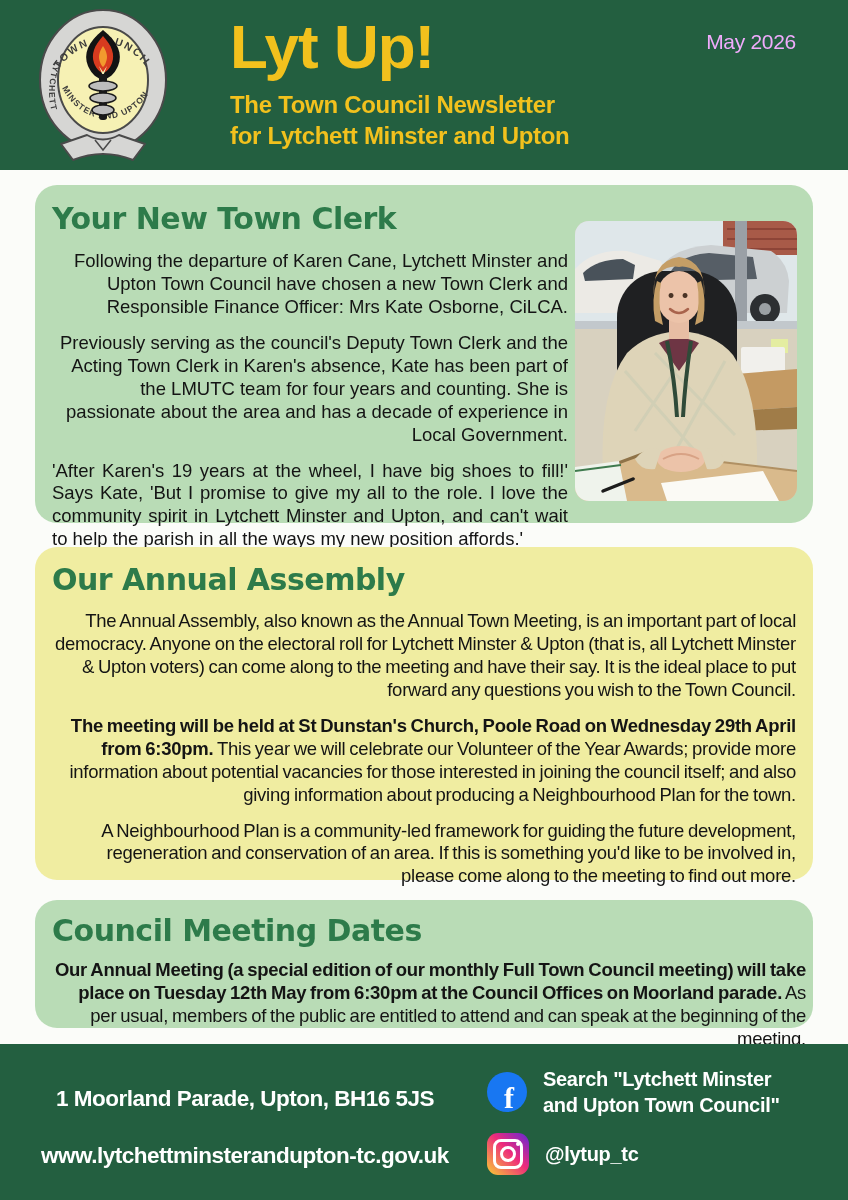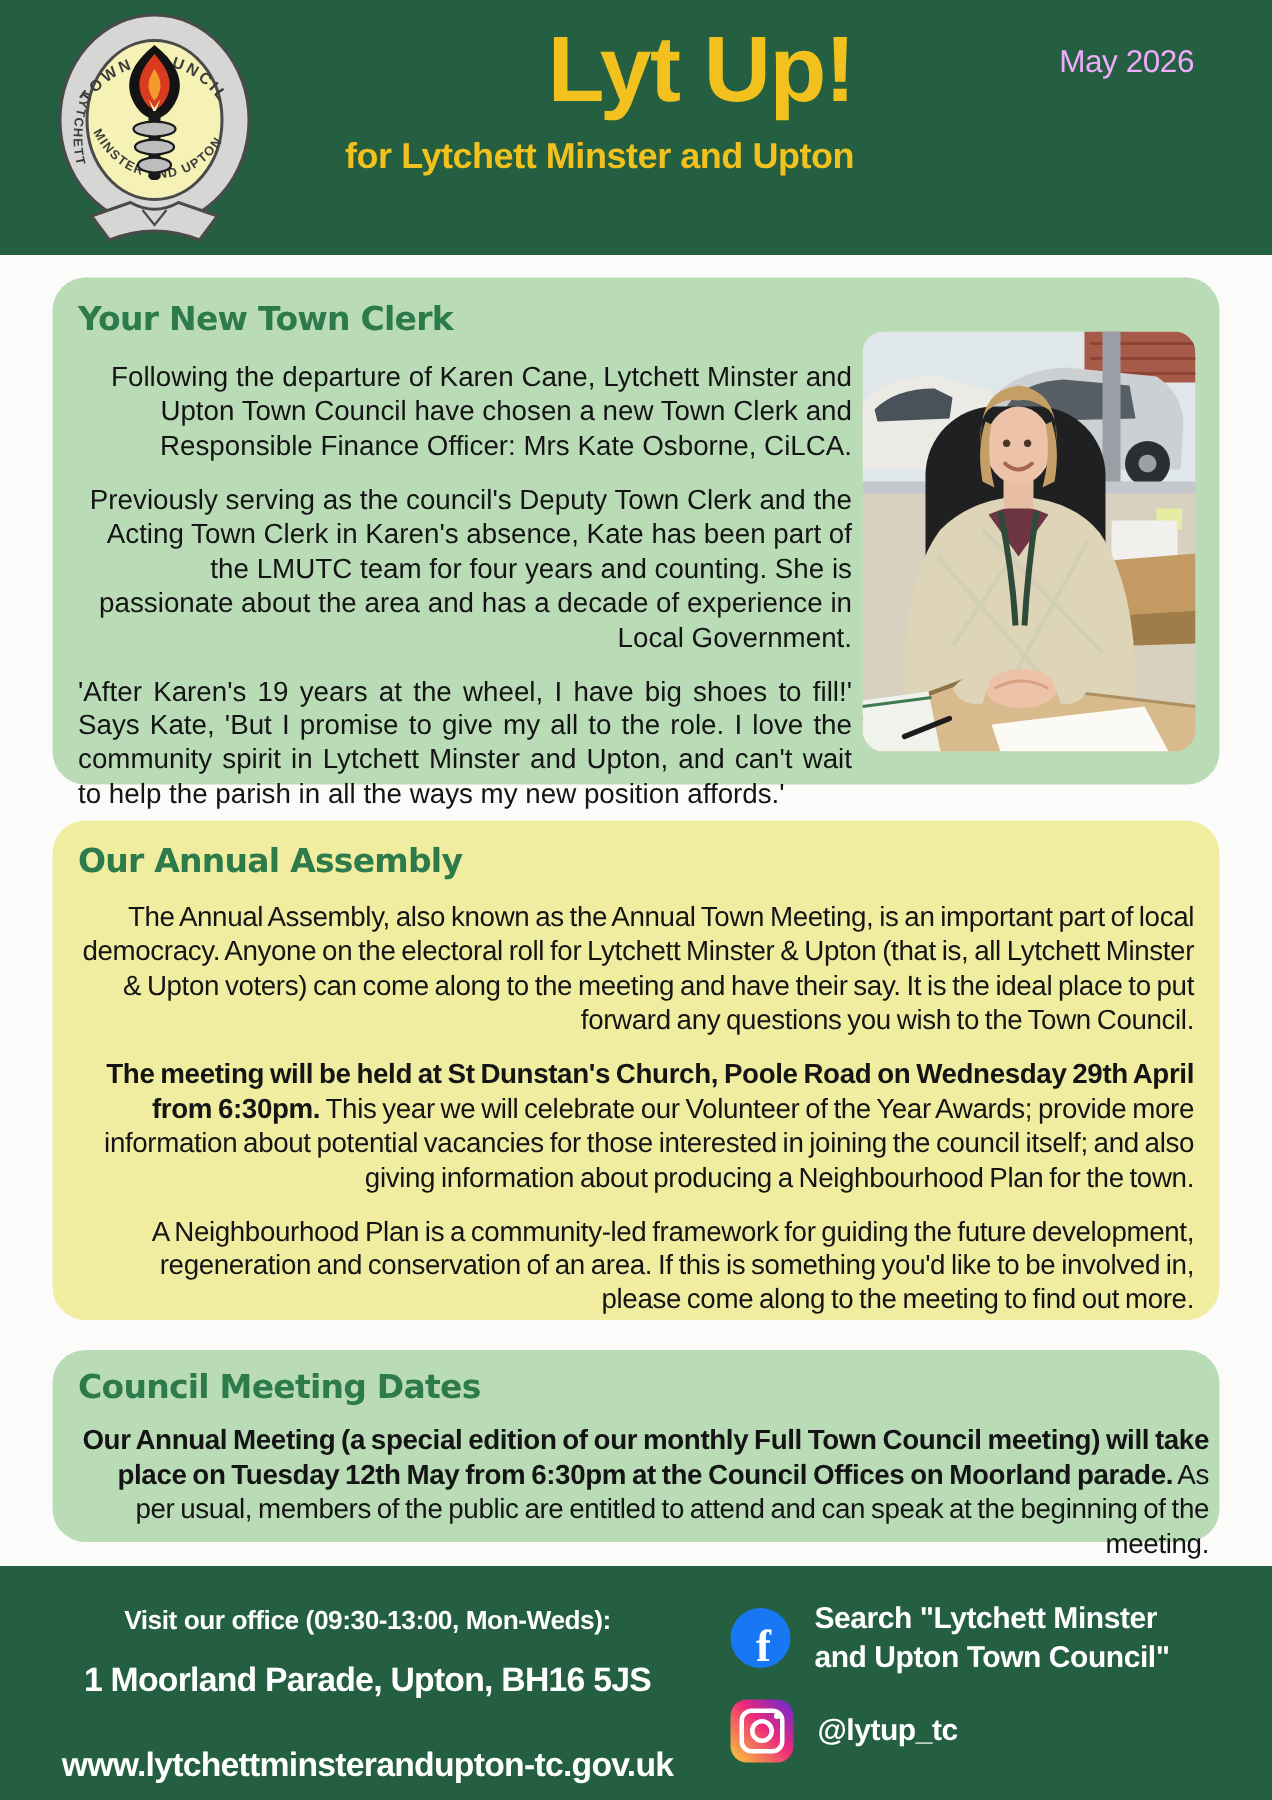--- a/index.html
+++ b/index.html
@@ -2,34 +2,34 @@
 <html><head>
 <meta charset="utf-8">
 <style>
   html,body{margin:0;padding:0;}
   .page{position:relative;width:848px;height:1200px;background:#fbfcf9;overflow:hidden;
         font-family:"Liberation Sans",sans-serif;}
 
   
   .header{position:absolute;top:0;left:0;width:848px;height:170px;background:#235f40;}
   .logo{position:absolute;left:33px;top:4px;width:140px;height:164px;}
-  .masthead{position:absolute;left:230px;top:14px;text-align:right;}
+  .masthead{position:absolute;left:230px;top:14px;}
   .title{font-family:"Liberation Sans",sans-serif;font-weight:bold;font-size:62px;
          color:#f2c11d;letter-spacing:-1px;line-height:1.05;}
   .subtitle{margin-top:10px;font-weight:bold;font-size:24px;color:#f2c11d;line-height:1.3;
             letter-spacing:-0.3px;}
   .issue-date{position:absolute;right:52px;top:30px;font-weight:normal;font-size:21px;color:#f0abfc;
               letter-spacing:-0.3px;margin-left:32px;}
 
   
   .box{position:absolute;left:35px;width:778px;border-radius:22px;box-sizing:border-box;}
   .box-green{background:#b9dcb6;}
   .box-yellow{background:#f0eda1;}
   .box h2{margin:0;font-family:"DejaVu Sans","Liberation Sans",sans-serif;
-          font-weight:bold;font-size:22px;color:#2d7b4a;letter-spacing:-0.5px;}
+          font-weight:bold;font-size:30px;color:#2d7b4a;letter-spacing:-0.5px;}
   .body-text{font-size:18.5px;color:#141414;line-height:1.24;}
   .cond{letter-spacing:-0.25px;word-spacing:-1px;}
   .just{text-align:justify;}
   p{margin:0;text-align:right;}
   .box p + p{margin-top:13px;}
 
   .box-clerk{top:185px;height:338px;padding:16px 18px 0 17px;}
   .clerk-text{width:516px;margin-top:14px;}
   .clerk-photo{position:absolute;left:540px;top:36px;width:222px;height:280px;border-radius:14px;
                overflow:hidden;}
@@ -103,20 +103,21 @@
 
       <g>
         <path d="M28,140 L54,131 Q70,140 86,131 L112,140 L100,156 Q70,144 40,156 Z" fill="#d6d6d4" stroke="#4a4a4a" stroke-width="2" stroke-linejoin="round"></path>
         <path d="M62,136 L70,146 L78,136" fill="none" stroke="#4a4a4a" stroke-width="1.5"></path>
       </g>
     </svg>
 
     <div class="masthead">
       <div class="title">Lyt Up!</div>
       <div class="subtitle">
+        <div>The Town Council Newsletter</div>
         <div>for Lytchett Minster and Upton</div>
       </div>
     </div>
 
     <div class="issue-date">May 2026</div>
   </div>
 
   <div class="box box-green box-clerk">
     <h2>Your New Town Clerk</h2>
     <div class="body-text clerk-text">
@@ -200,21 +201,20 @@
 
   <div class="box box-green box-meetings">
     <h2>Council Meeting Dates</h2>
     <div class="body-text cond just meetings-text">
       <p><b>Our Annual Meeting (a special edition of our monthly Full Town Council meeting) will take place on Tuesday 12th May from 6:30pm at the Council Offices on Moorland parade.</b><span> As per usual, members of the public are entitled to attend and can speak at the beginning of the meeting.</span></p>
     </div>
   </div>
 
   <div class="footer">
     <div class="footer-left">
-      <div class="office-hours">Visit our office (09:30-13:00, Mon-Weds):</div>
       <div class="address">1 Moorland Parade, Upton, BH16 5JS</div>
       <div class="website">www.lytchettminsterandupton-tc.gov.uk</div>
     </div>
 
     <div class="footer-right">
       <div class="social-row">
         <div class="fb-icon">
           <span class="fb-f">f</span>
         </div>
         <div class="social-label">

